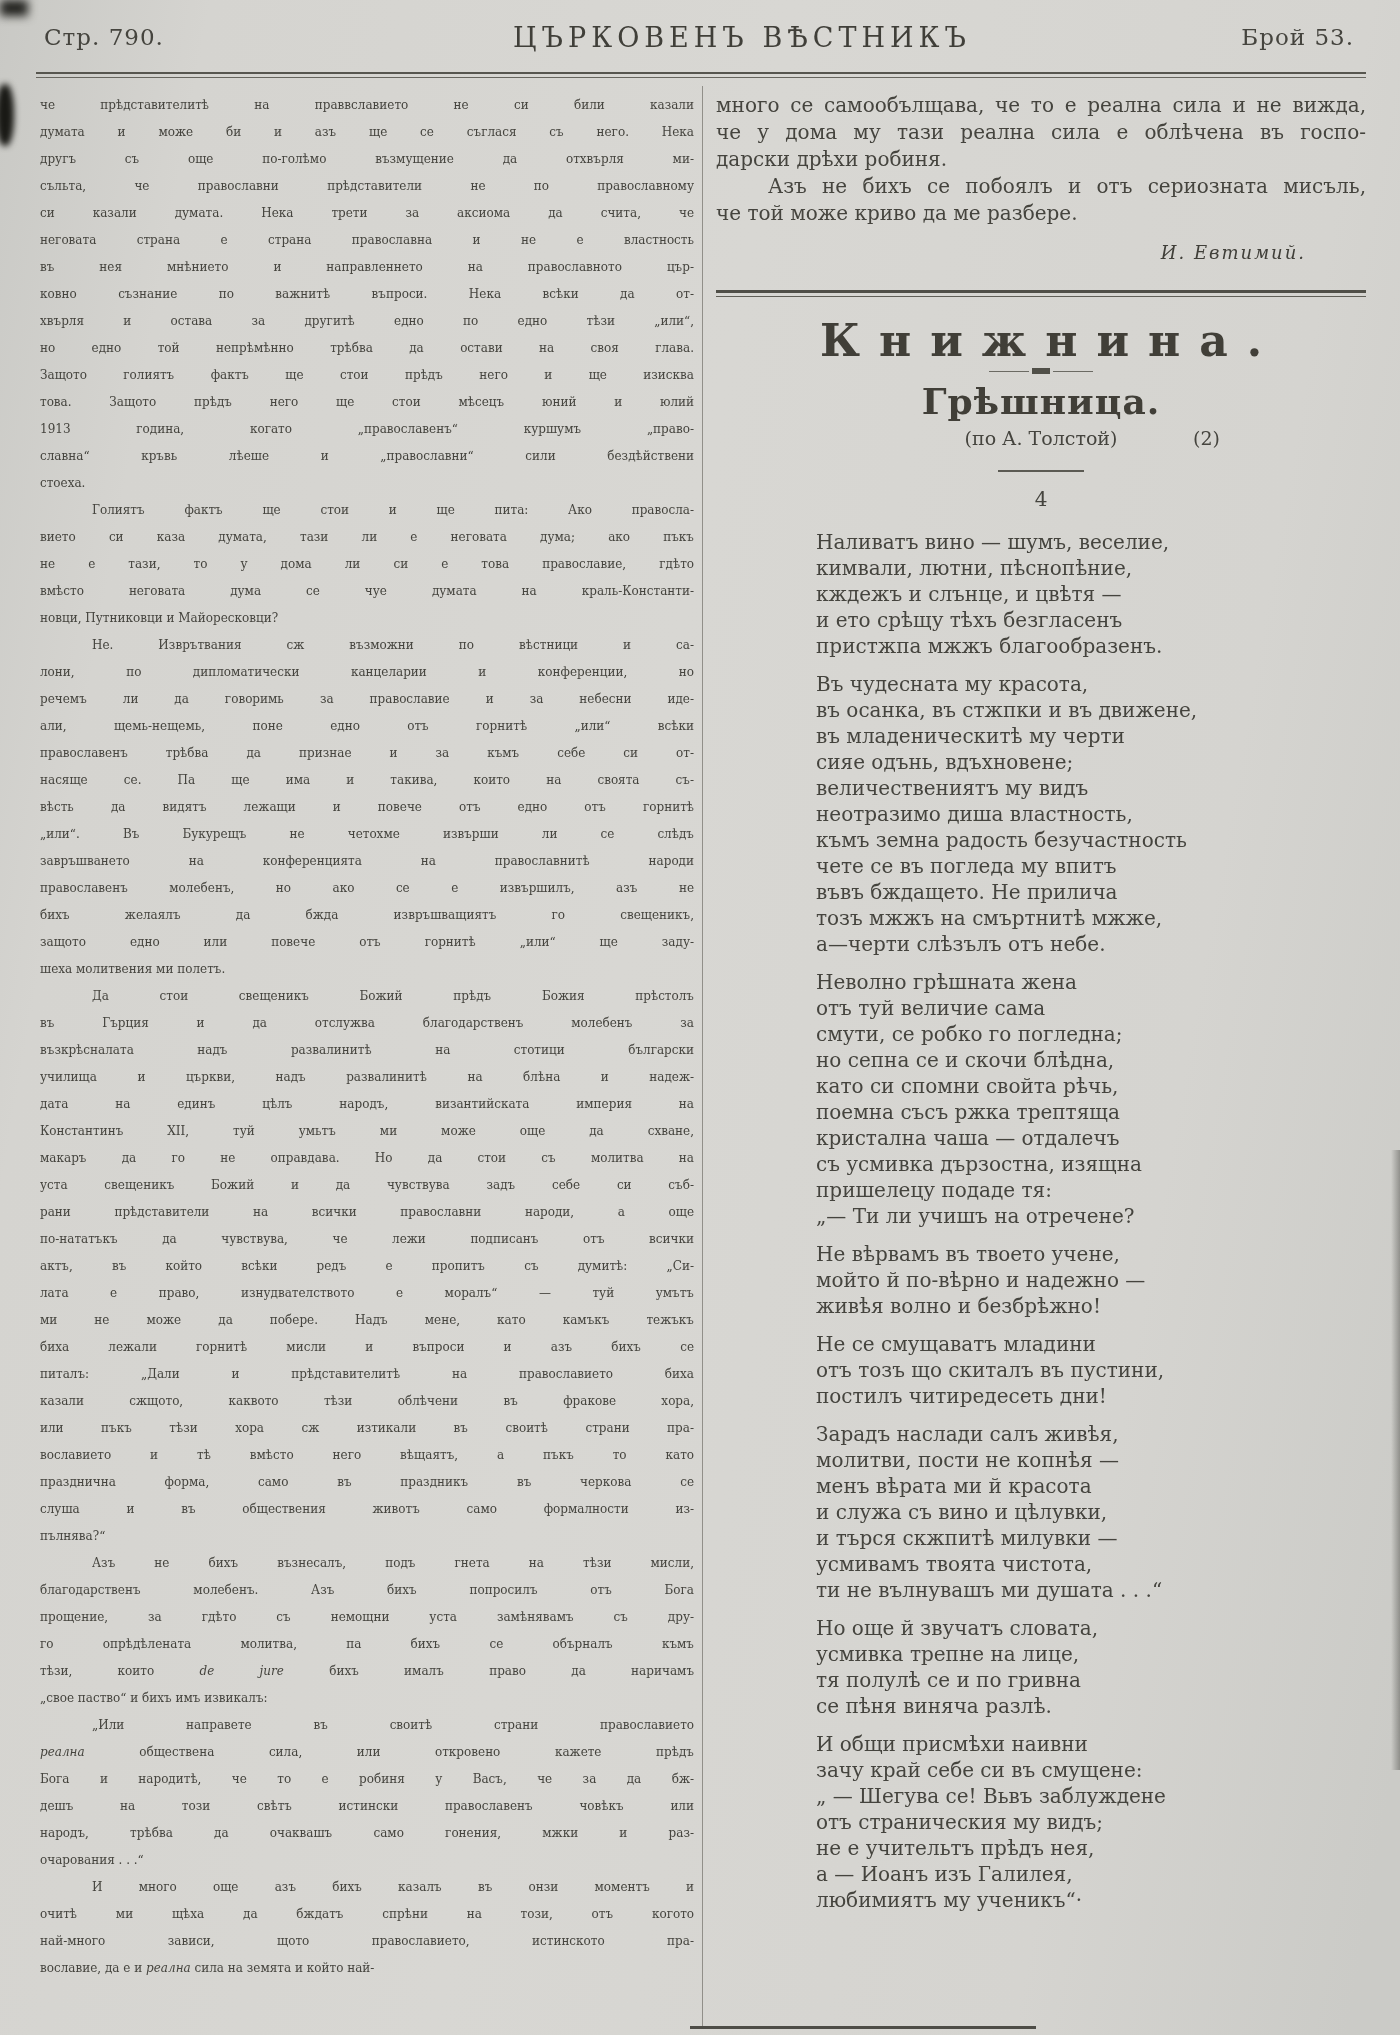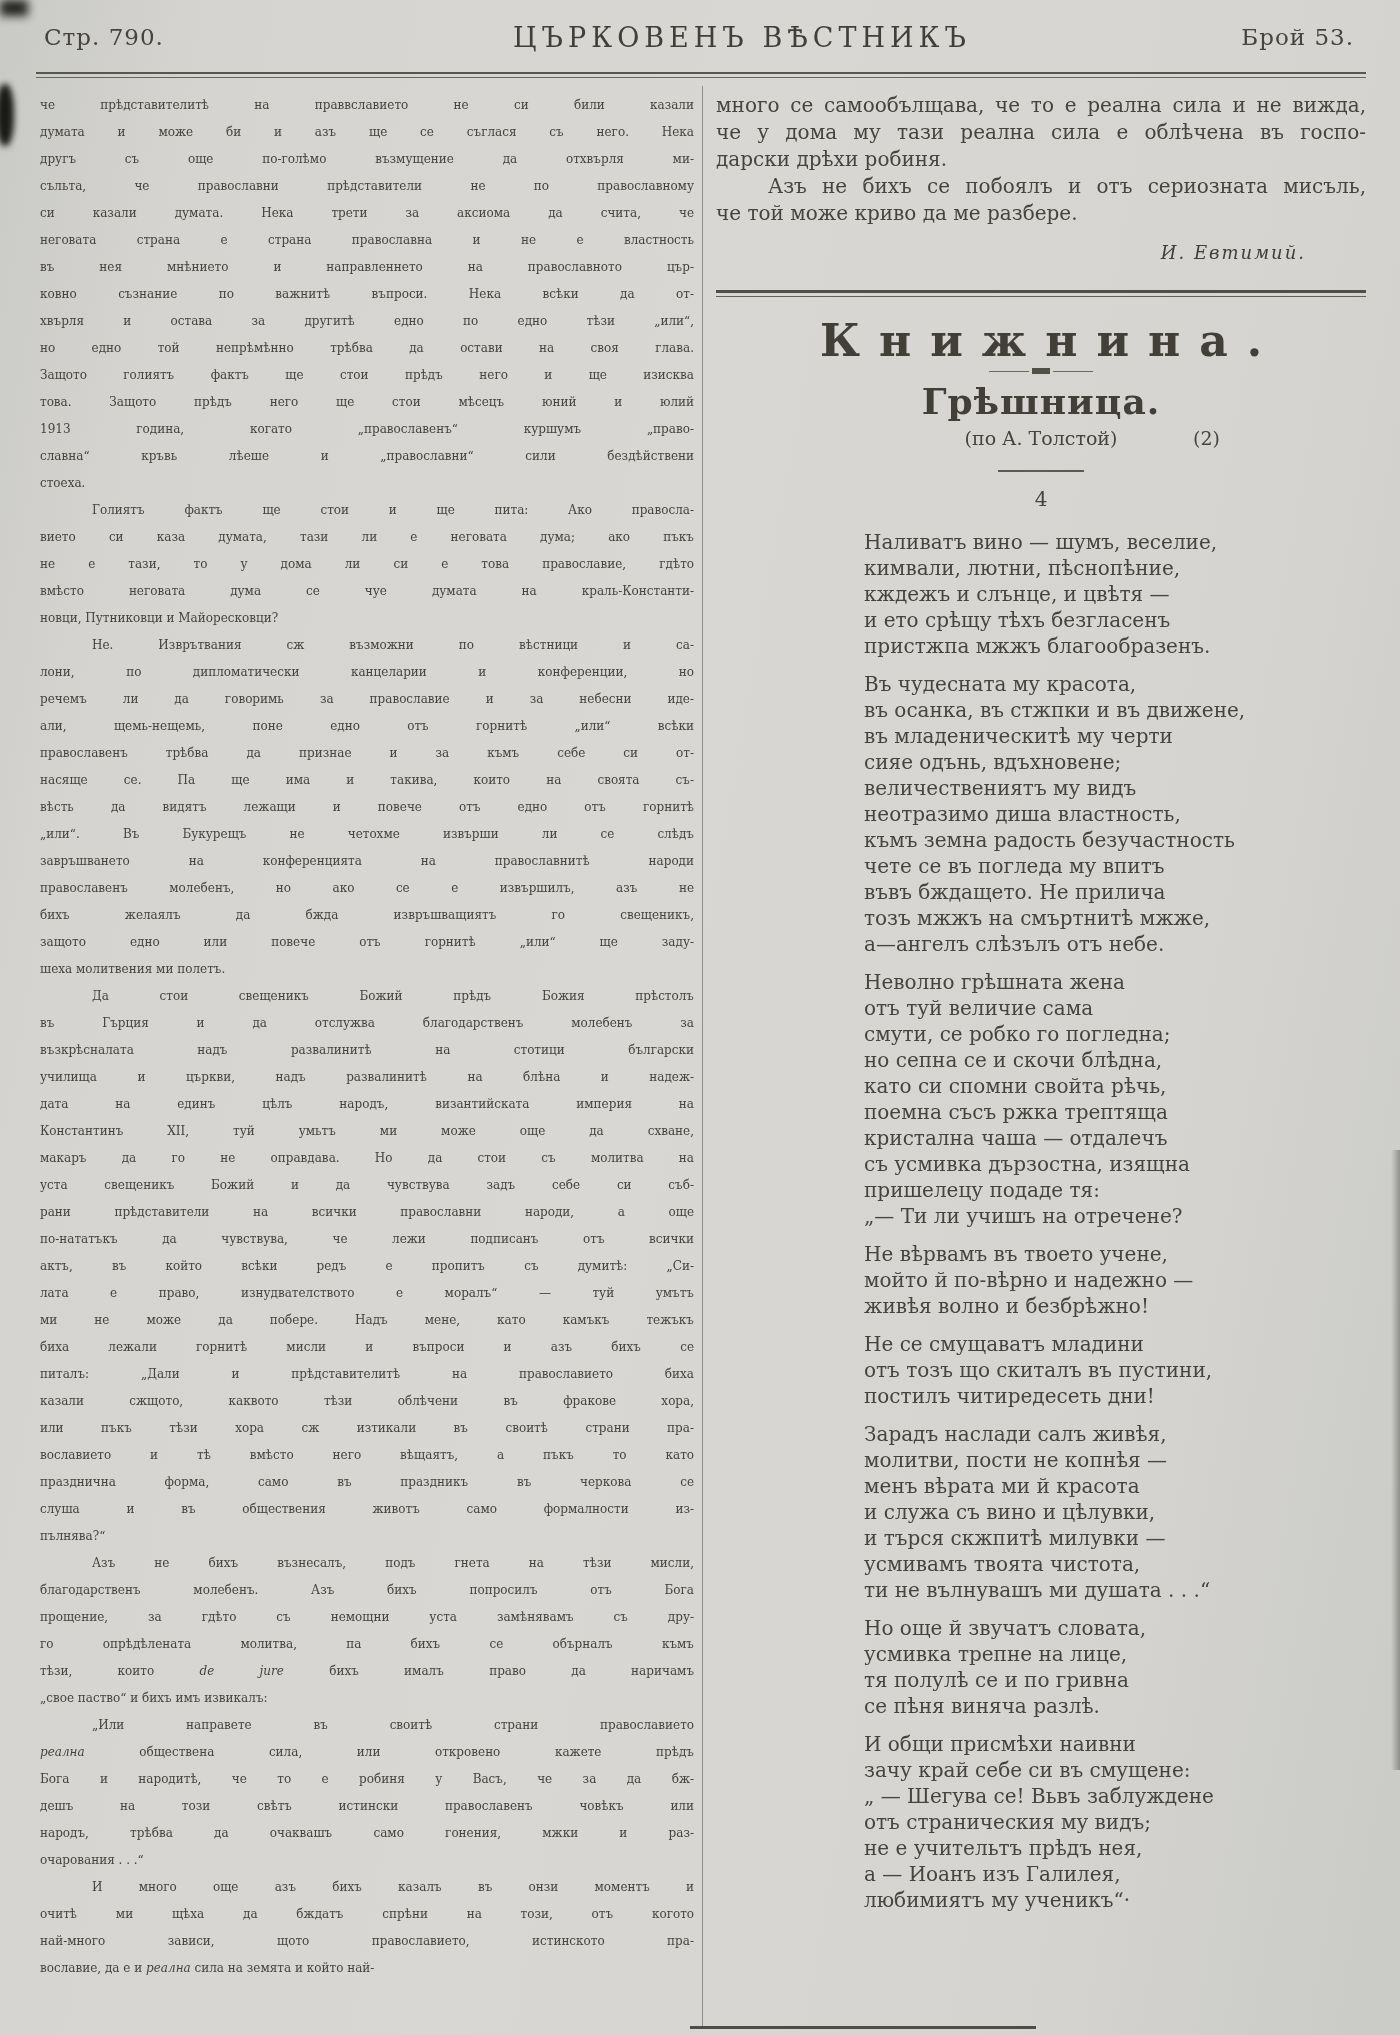--- a/index.html
+++ b/index.html
@@ -30,21 +30,21 @@
   .orn{display:flex;align-items:center;justify-content:center;margin:14px 0 4px 0;}
   .orn .ln{width:40px;height:1px;background:#6b6a63;}
   .orn .blk{width:18px;height:6px;background:#504f48;margin:0 3px;}
   .poem-title{margin:14px 0 0 0;text-align:center;font-size:36px;font-weight:bold;letter-spacing:1px;color:#413f38;}
   .byline-row{position:relative;margin-top:10px;text-align:center;font-size:19px;}
   .part-num{position:absolute;right:146px;top:0;}
   .small-divider{width:86px;height:2px;background:#5b5a53;margin:18px auto 0 auto;}
   .stanza-num{margin-top:14px;text-align:center;font-size:20px;}
   .poem{margin:16px 0 0 100px;font-size:20px;line-height:26px;}
   .stanza{margin:0 0 12px 0;}
-  .pline{text-align:left;white-space:nowrap;margin-left:48px;}
+  .pline{text-align:left;white-space:nowrap;}
   
   .smudge-corner{position:absolute;left:0;top:0;width:28px;height:16px;background:#22221e;filter:blur(5px);}
   .smudge-left{position:absolute;left:-4px;top:84px;width:18px;height:62px;background:#191915;filter:blur(3px);border-radius:45%;}
   .edge-right{position:absolute;right:0;top:1150px;height:620px;width:9px;background:linear-gradient(to left,rgba(45,45,40,.38),rgba(45,45,40,0));}
   .bottom-frag{position:absolute;left:690px;top:2026px;width:346px;height:3px;background:#4e4d47;}
   i{font-style:italic;}
 </style>
 </head>
 <body>
 
@@ -187,21 +187,21 @@
           <div class="pline">Въ чудесната му красота,</div>
           <div class="pline">въ осанка, въ стжпки и въ движене,</div>
           <div class="pline">въ младеническитѣ му черти</div>
           <div class="pline">сияе одънь, вдъхновене;</div>
           <div class="pline">величествениятъ му видъ</div>
           <div class="pline">неотразимо диша властность,</div>
           <div class="pline">къмъ земна радость безучастность</div>
           <div class="pline">чете се въ погледа му впитъ</div>
           <div class="pline">въвъ бждащето. Не прилича</div>
           <div class="pline">тозъ мжжъ на смъртнитѣ мжже,</div>
-          <div class="pline">а—ангелъ слѣзълъ отъ небе.</div>
+          <div class="pline">а—черти слѣзълъ отъ небе.</div>
         </div>
         <div class="stanza">
           <div class="pline">Неволно грѣшната жена</div>
           <div class="pline">отъ туй величие сама</div>
           <div class="pline">смути, се робко го погледна;</div>
           <div class="pline">но сепна се и скочи блѣдна,</div>
           <div class="pline">като си спомни свойта рѣчь,</div>
           <div class="pline">поемна съсъ ржка трептяща</div>
           <div class="pline">кристална чаша — отдалечъ</div>
           <div class="pline">съ усмивка дързостна, изящна</div>

